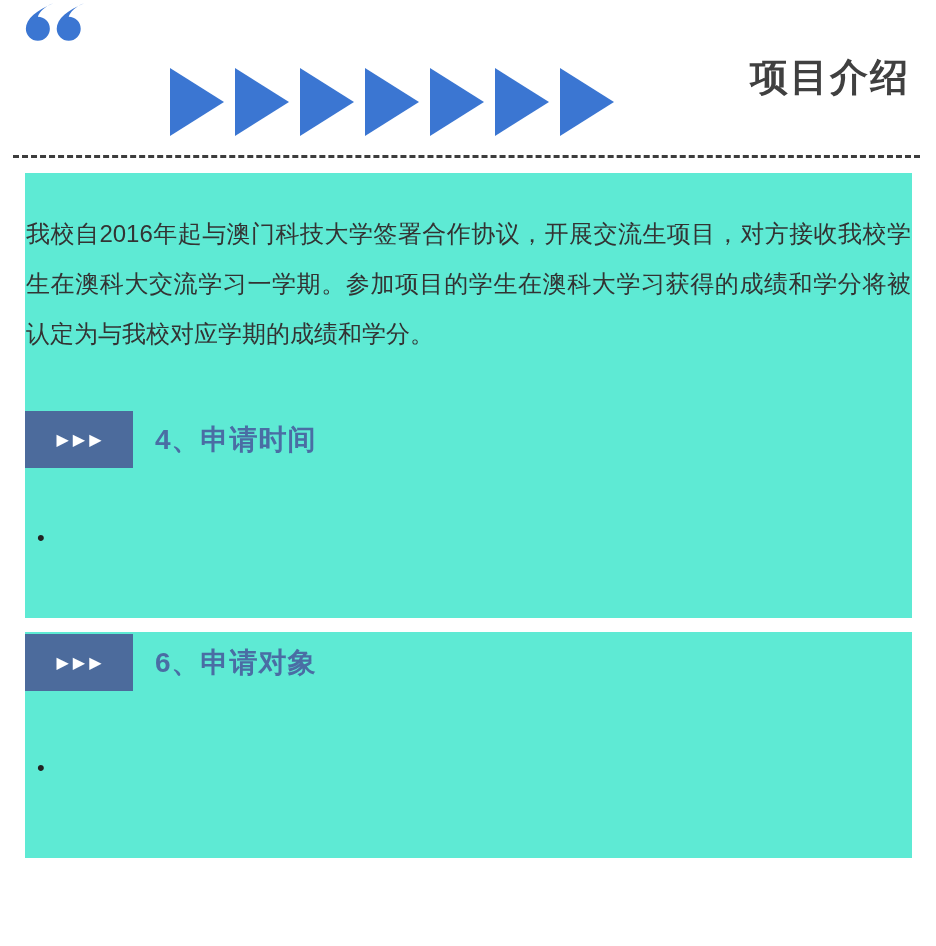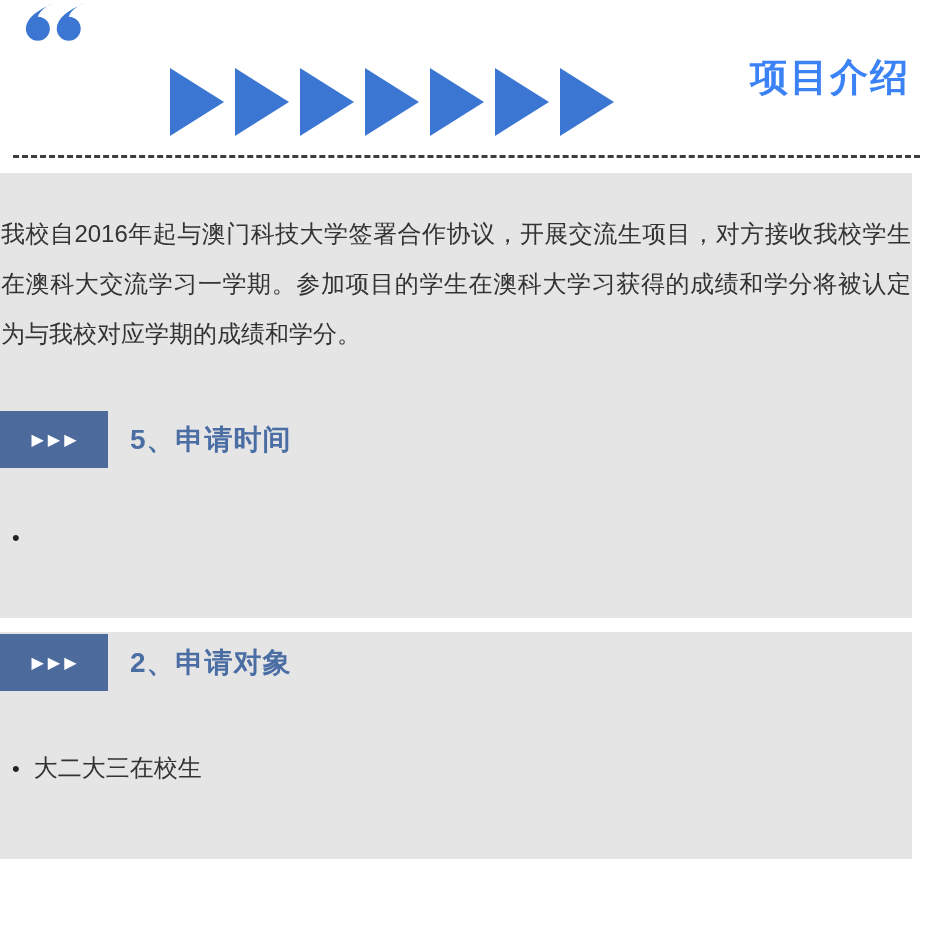--- a/index.html
+++ b/index.html
@@ -14,32 +14,33 @@
   
   .header { position: relative; height: 155px; }
   .quote-icon { position: absolute; left: 25px; top: 2px; }
   .triangle-row {
     position: absolute; left: 170px; top: 68px;
     display: flex; gap: 11px;
   }
   .triangle-row svg { display: block; }
   .page-title {
     position: absolute; right: 26px; top: 52px;
-    font-size: 38px; font-weight: bold; color: #3b82f6;
+    font-size: 38px; font-weight: bold; color: #404040;
     letter-spacing: 2px; white-space: nowrap;
   }
   .dashed-divider {
     border: none;
     border-top: 3px dashed #3d3d3d;
     margin: 0 16px 0 13px;
     height: 0;
   }
   
   .section-box {
-    background: #e5e5e5;
+    background: #5eead4;
+    margin-left: 25px;
     margin-right: 24px;
   }
   .box-1 { margin-top: 15px; padding: 36px 0 55px 0; }
   .box-2 { margin-top: 14px; padding: 2px 0 65px 0; }
   .body-para {
     margin: 0 1px;
     font-size: 24px;
     line-height: 50px;
     color: #333333;
     text-align: justify;
@@ -113,31 +114,30 @@
   <div class="page-title">项目介绍</div>
 </div>
 
 <hr class="dashed-divider">
 
 <div class="section-box box-1">
   <p class="body-para">我校自2016年起与澳门科技大学签署合作协议，开展交流生项目，对方接收我校学生在澳科大交流学习一学期。参加项目的学生在澳科大学习获得的成绩和学分将被认定为与我校对应学期的成绩和学分。</p>
 
   <div class="header-row">
     <div class="marker-box">▶▶▶</div>
-    <div class="section-title">5、申请时间</div>
+    <div class="section-title">4、申请时间</div>
   </div>
 
   <div class="bullet-row">
     <span class="bullet-dot">•</span>
   </div>
 </div>
 
 <div class="section-box box-2">
   <div class="header-row">
     <div class="marker-box">▶▶▶</div>
-    <div class="section-title">2、申请对象</div>
+    <div class="section-title">6、申请对象</div>
   </div>
 
   <div class="bullet-row">
     <span class="bullet-dot">•</span>
-    <span>大二大三在校生</span>
   </div>
 </div>
 
 </body></html>

